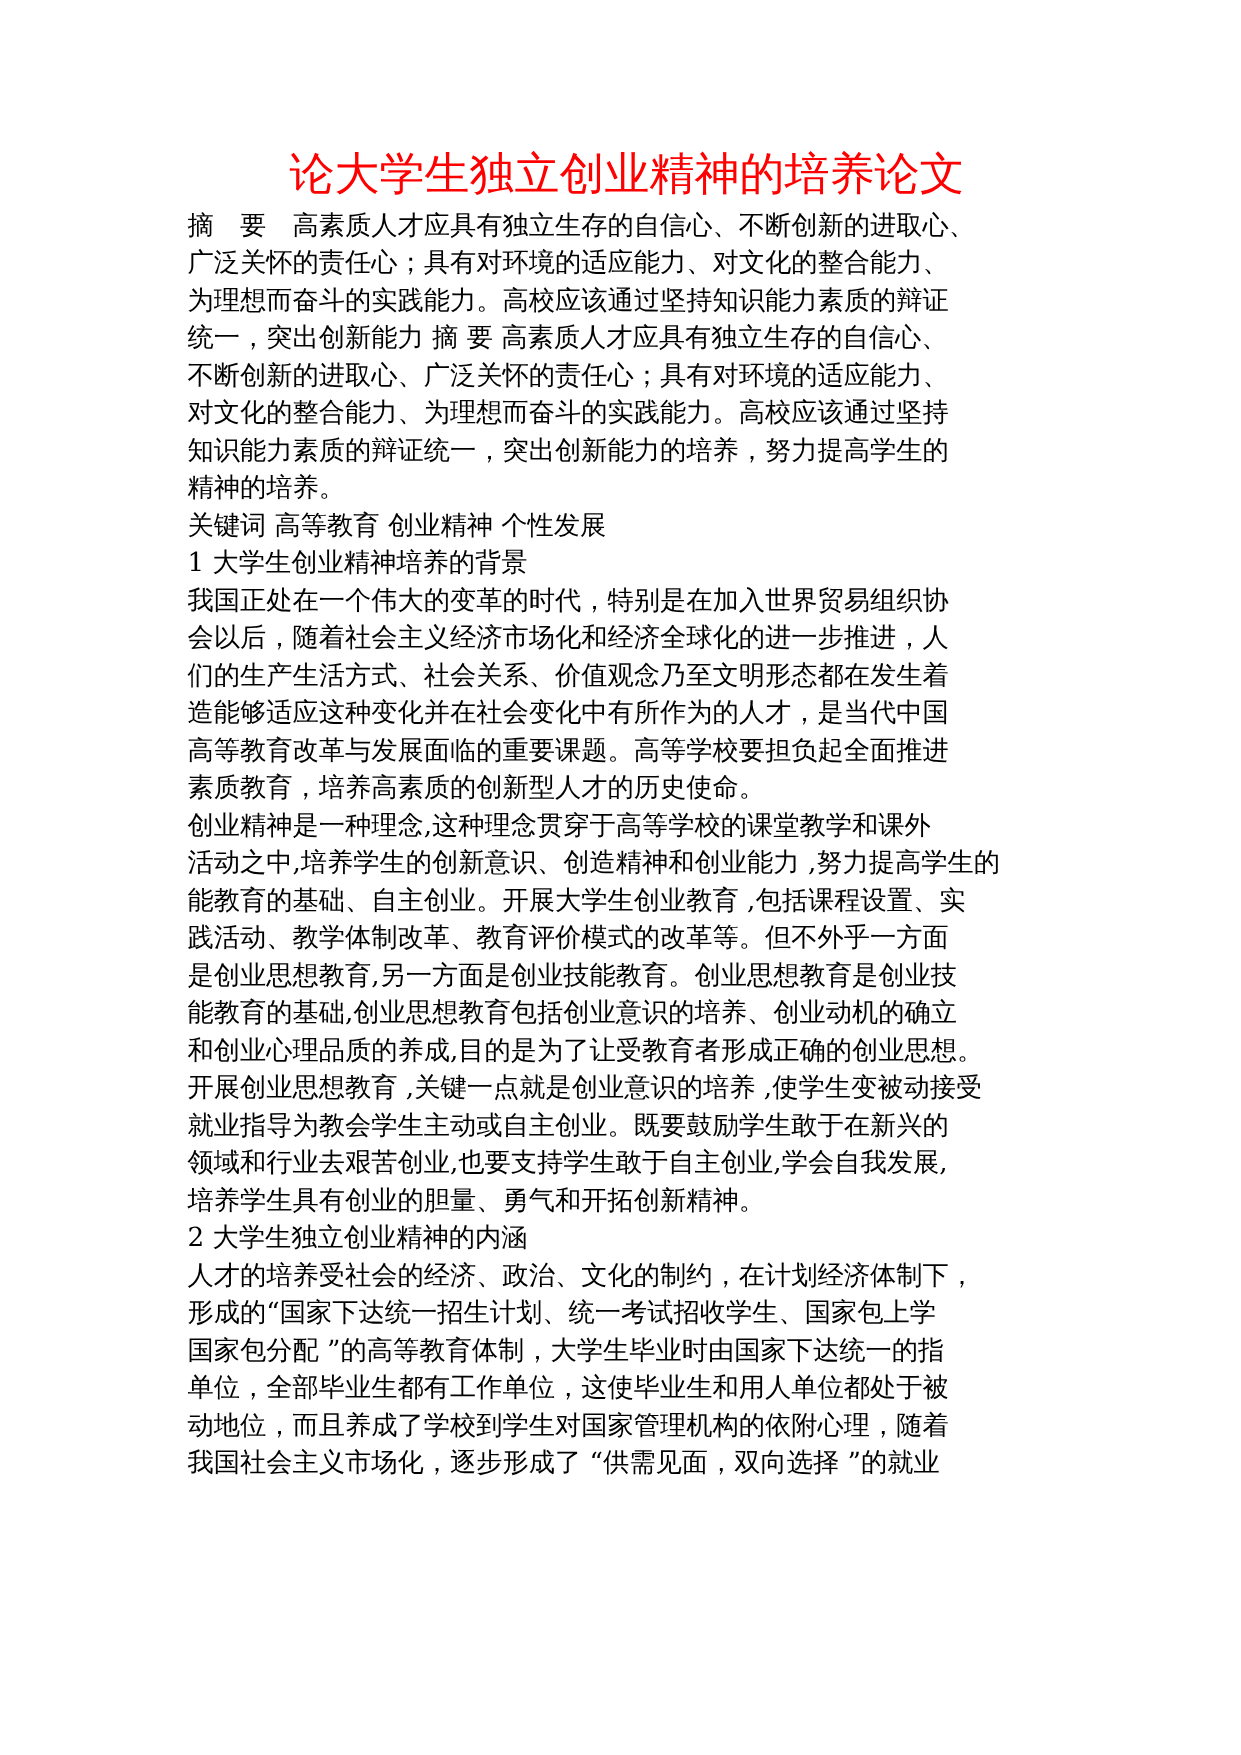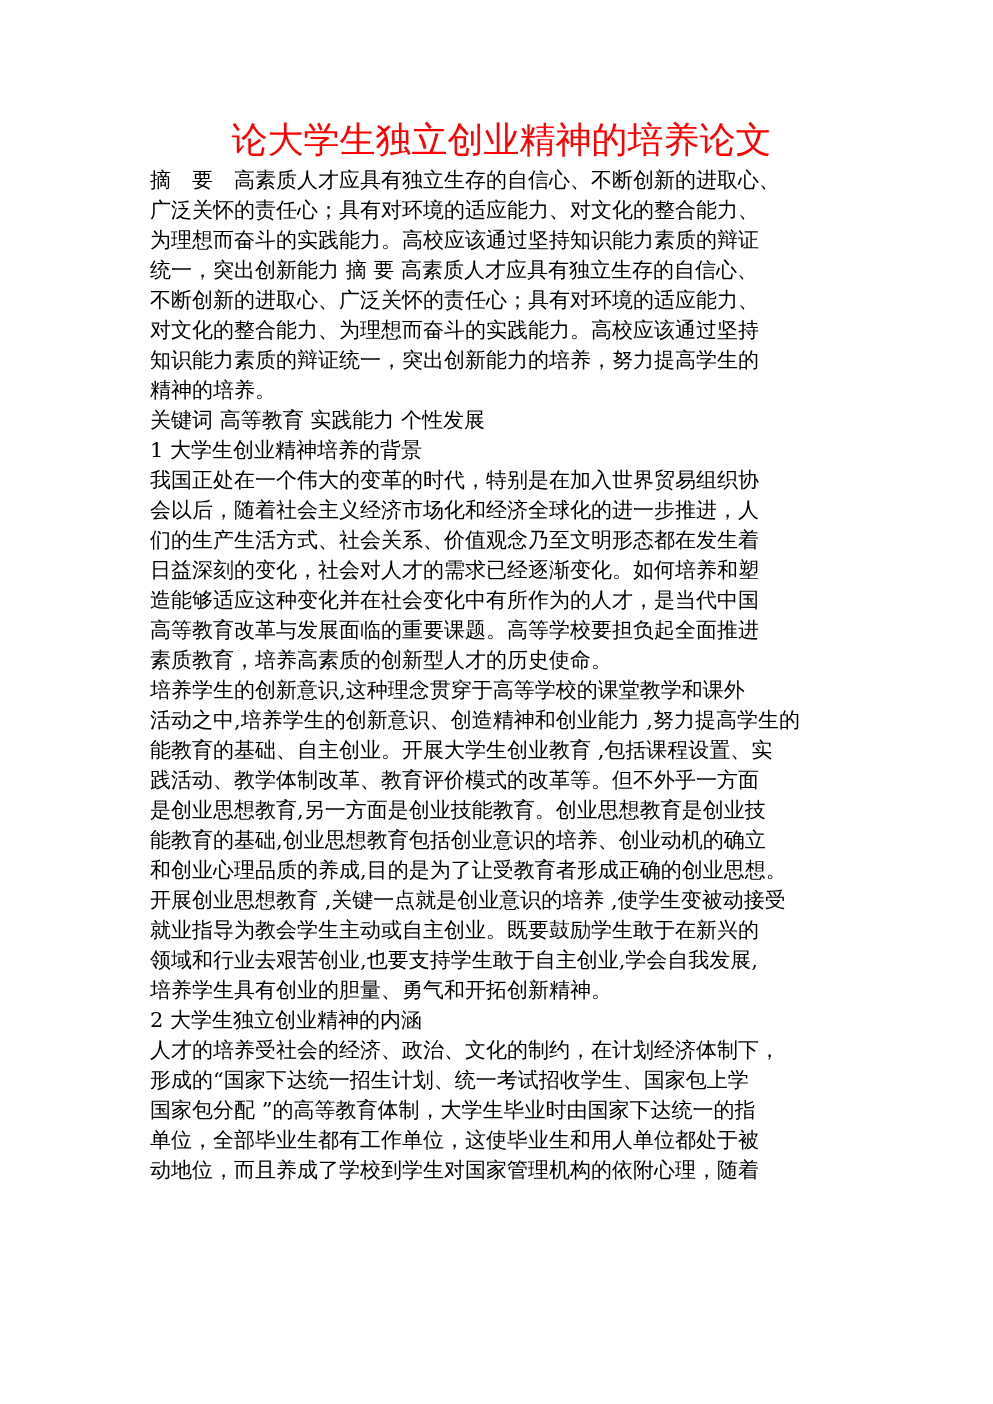--- a/index.html
+++ b/index.html
@@ -27,40 +27,40 @@
   <div class="title">论大学生独立创业精神的培养论文</div>
   <div class="body" id="body">
       <div class="line">摘　要　高素质人才应具有独立生存的自信心、不断创新的进取心、</div>
       <div class="line">广泛关怀的责任心；具有对环境的适应能力、对文化的整合能力、</div>
       <div class="line">为理想而奋斗的实践能力。高校应该通过坚持知识能力素质的辩证</div>
       <div class="line">统一，突出创新能力  摘  要  高素质人才应具有独立生存的自信心、</div>
       <div class="line">不断创新的进取心、广泛关怀的责任心；具有对环境的适应能力、</div>
       <div class="line">对文化的整合能力、为理想而奋斗的实践能力。高校应该通过坚持</div>
       <div class="line">知识能力素质的辩证统一，突出创新能力的培养，努力提高学生的</div>
       <div class="line">精神的培养。</div>
-      <div class="line"> 关键词  高等教育  实践能力  个性发展</div>
+      <div class="line"> 关键词  高等教育  创业精神  个性发展</div>
       <div class="line">1  大学生创业精神培养的背景</div>
       <div class="line"> 我国正处在一个伟大的变革的时代，特别是在加入世界贸易组织协</div>
       <div class="line">会以后，随着社会主义经济市场化和经济全球化的进一步推进，人</div>
       <div class="line">们的生产生活方式、社会关系、价值观念乃至文明形态都在发生着</div>
-      <div class="line">日益深刻的变化，社会对人才的需求已经逐渐变化。如何培养和塑</div>
       <div class="line">造能够适应这种变化并在社会变化中有所作为的人才，是当代中国</div>
       <div class="line">高等教育改革与发展面临的重要课题。高等学校要担负起全面推进</div>
       <div class="line">素质教育，培养高素质的创新型人才的历史使命。</div>
-      <div class="line"> 培养学生的创新意识,这种理念贯穿于高等学校的课堂教学和课外</div>
+      <div class="line"> 创业精神是一种理念,这种理念贯穿于高等学校的课堂教学和课外</div>
       <div class="line">活动之中,培养学生的创新意识、创造精神和创业能力 ,努力提高学生的</div>
       <div class="line">能教育的基础、自主创业。开展大学生创业教育 ,包括课程设置、实</div>
       <div class="line">践活动、教学体制改革、教育评价模式的改革等。但不外乎一方面</div>
       <div class="line">是创业思想教育,另一方面是创业技能教育。创业思想教育是创业技</div>
       <div class="line">能教育的基础,创业思想教育包括创业意识的培养、创业动机的确立</div>
       <div class="line">和创业心理品质的养成,目的是为了让受教育者形成正确的创业思想。</div>
       <div class="line">开展创业思想教育 ,关键一点就是创业意识的培养 ,使学生变被动接受</div>
       <div class="line">就业指导为教会学生主动或自主创业。既要鼓励学生敢于在新兴的</div>
       <div class="line">领域和行业去艰苦创业,也要支持学生敢于自主创业,学会自我发展,</div>
       <div class="line">培养学生具有创业的胆量、勇气和开拓创新精神。</div>
       <div class="line">2  大学生独立创业精神的内涵</div>
       <div class="line"> 人才的培养受社会的经济、政治、文化的制约，在计划经济体制下，</div>
       <div class="line">形成的“国家下达统一招生计划、统一考试招收学生、国家包上学</div>
       <div class="line">国家包分配 ”的高等教育体制，大学生毕业时由国家下达统一的指</div>
       <div class="line">单位，全部毕业生都有工作单位，这使毕业生和用人单位都处于被</div>
       <div class="line">动地位，而且养成了学校到学生对国家管理机构的依附心理，随着</div>
+      <div class="line">我国社会主义市场化，逐步形成了 “供需见面，双向选择 ”的就业</div>
     </div>
 </div>
 
 </body></html>

